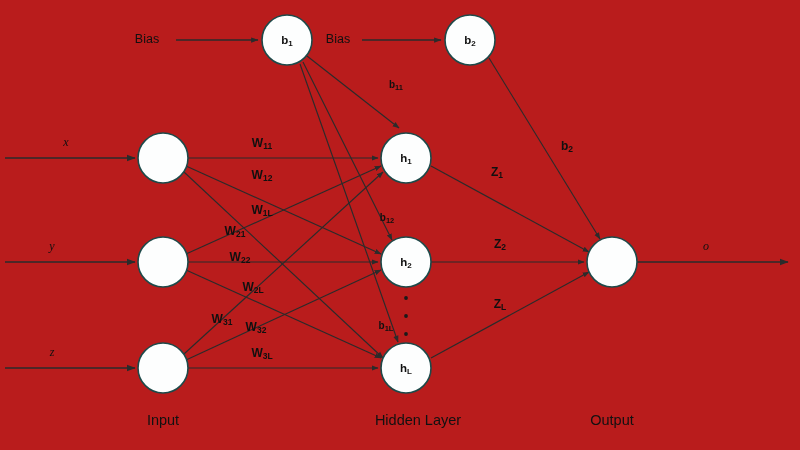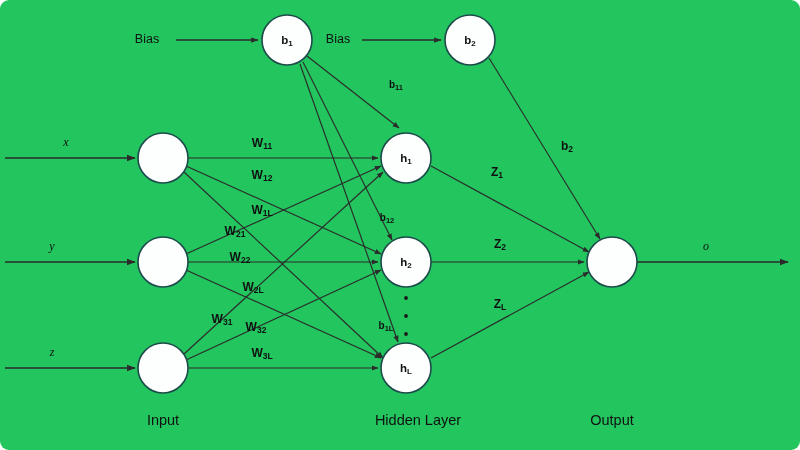--- a/index.html
+++ b/index.html
@@ -11,22 +11,21 @@
   body {
     width: 800px;
     height: 450px;
     font-family: "Liberation Sans", sans-serif;
     overflow: hidden;
   }
   #diagram-root {
     position: relative;
     width: 800px;
     height: 450px;
-    background: #22c55e;
-    border-radius: 9px;
+    background: #b91c1c;
   }
   svg#nn-svg {
     position: absolute;
     top: 0;
     left: 0;
     width: 800px;
     height: 450px;
     display: block;
   }
   .node-circle {

